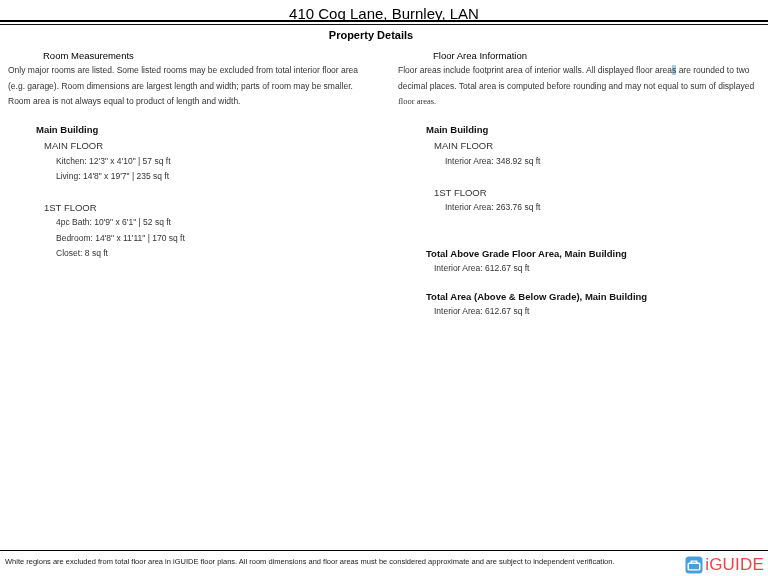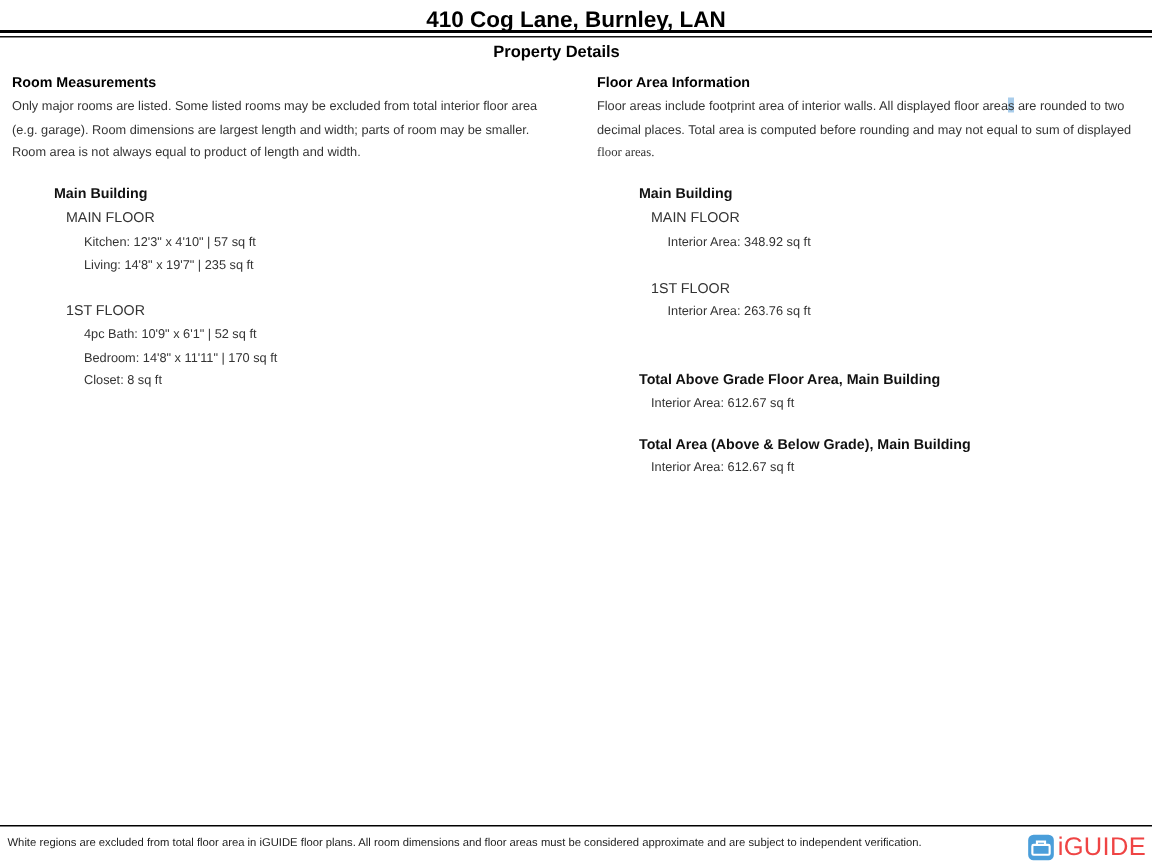--- a/index.html
+++ b/index.html
@@ -2,25 +2,25 @@
 <html><head>
 <meta charset="utf-8">
 <style>
   * { margin:0; padding:0; box-sizing:border-box; }
   html,body { background:#ffffff; }
   .page {
     position:relative; width:768px; height:576px; background:#ffffff;
     font-family:"Liberation Sans", sans-serif; overflow:hidden; color:#222;
   }
   .ln { position:absolute; white-space:nowrap; }
-  .title { top:5px; left:0; width:768px; text-align:center; font-size:15px; font-weight:bold; color:#000; white-space:normal; }
+  .title { top:5px; left:0; width:768px; text-align:center; font-size:15px; font-weight:normal; color:#000; white-space:normal; }
   .rule-thick { position:absolute; left:0; width:768px; top:20px; border-top:2px solid #000; }
   .rule-thin  { position:absolute; left:0; width:768px; top:23.5px; border-top:1px solid #111; }
   .subtitle { top:29px; left:0; width:742px; text-align:center; font-size:11px; font-weight:bold; color:#000; }
-  .sec-head { font-size:9.5px; font-weight:bold; color:#000; }
+  .sec-head { font-size:9.5px; font-weight:normal; color:#000;margin-left:35px; }
   .body-txt { font-size:8.5px; color:#333; }
   .bld-head { font-size:9.5px; font-weight:bold; color:#111; }
   .floor-name { font-size:9.5px; color:#333; }
   .room-line { font-size:8.5px; color:#333; }
   .total-head { font-size:9.5px; font-weight:bold; color:#111; }
   .sel { background:#a9cdeb; }
   .footer-rule { position:absolute; left:0; width:768px; top:550px; border-top:1.5px solid #000; }
   .footer-txt { top:557px; left:5px; font-size:7.5px; color:#222; }
   .logo { position:absolute; top:555px; right:4px; display:flex; align-items:center; gap:2px; }
   .logo-text { font-size:17px; color:#ef4444; letter-spacing:0.2px; }

